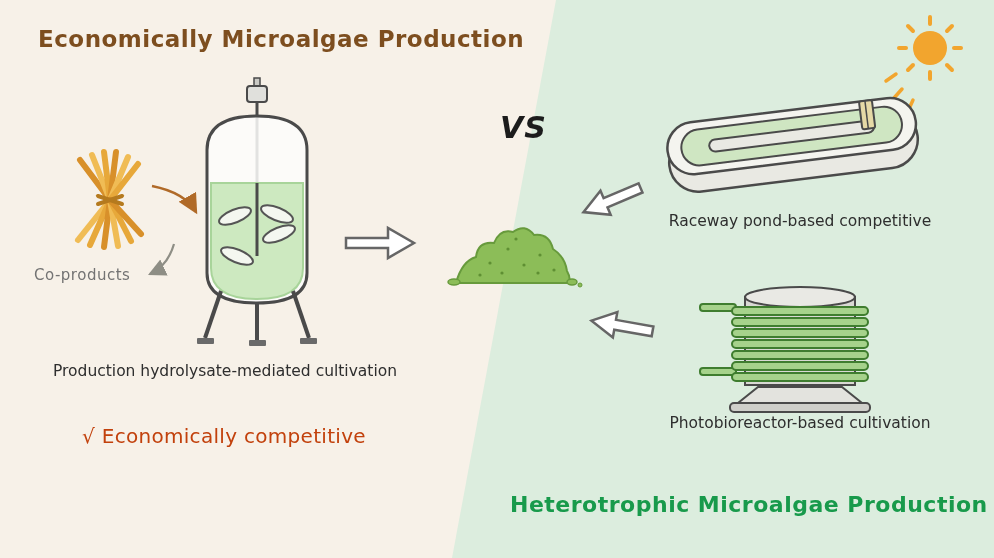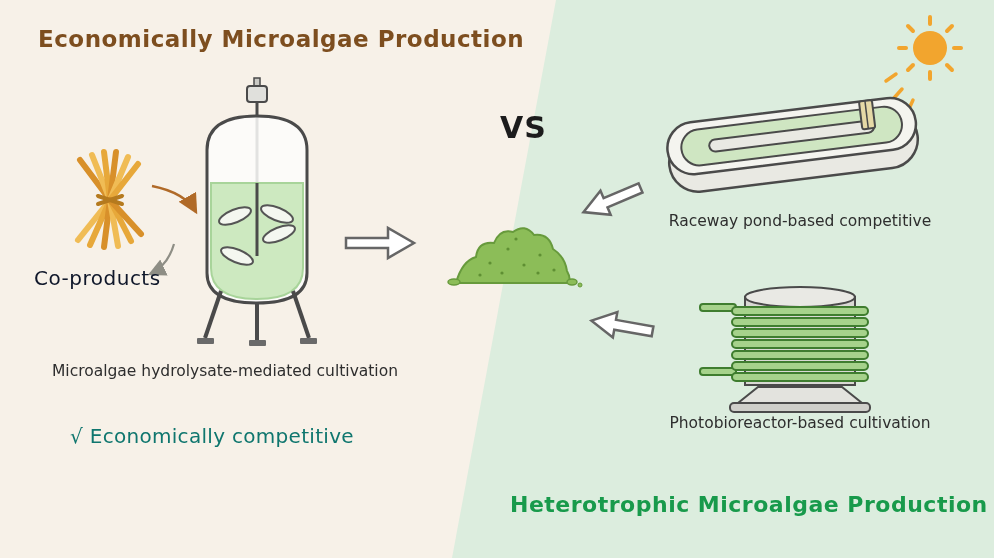--- a/index.html
+++ b/index.html
@@ -8,27 +8,27 @@
     width:994px;height:558px;
     background:#f7f1e8;
     overflow:hidden;
     font-family:"DejaVu Sans", sans-serif;
     margin:0 auto;
   }
   .layer{position:absolute;left:0;top:0;}
   .t{position:absolute;white-space:nowrap;}
   .title-left{left:38px;top:26px;font-size:23px;font-weight:600;color:#7d4e1f;letter-spacing:.5px;}
   .title-right{left:510px;top:492px;font-size:22px;font-weight:600;color:#189a4b;letter-spacing:.5px;}
-  .vs{left:500px;top:110px;font-size:30px;font-weight:700;color:#1c1c1c;letter-spacing:1px;}
-  .co-products{left:34px;top:266px;font-size:20px;color:#0f172a;letter-spacing:.5px;text-align:right;}
+  .vs{left:500px;top:110px;font-size:30px;font-weight:700;color:#1c1c1c;letter-spacing:1px;font-style:italic;}
+  .co-products{left:34px;top:266px;font-size:15px;color:#737373;letter-spacing:.5px;text-align:right;}
   .caption{font-size:15.5px;color:#2e2e2e;text-align:center;white-space:nowrap;}
   .caption-left{left:25px;top:362px;width:400px;}
   .caption-raceway{left:650px;top:212px;width:300px;}
   .caption-pbr{left:650px;top:414px;width:300px;}
-  .benefits{left:70px;top:424px;font-size:20px;color:#0f766e;font-weight:500;}
+  .benefits{left:82px;top:424px;font-size:20px;color:#c2410c;font-weight:500;}
   .benefits div{margin-bottom:9px;letter-spacing:.3px;}
 </style>
 </head>
 <body>
 
 <div class="canvas">
 
   <svg class="layer" width="994" height="558" viewBox="0 0 994 558">
 
     <defs>
@@ -169,21 +169,21 @@
       <path d="M58,104 L142,104 L162,120 L38,120 Z" fill="#e3e3de" stroke="#4a4a4a" stroke-width="2"></path>
       <rect x="30" y="120" width="140" height="9" rx="4" fill="#cfcfca" stroke="#4a4a4a" stroke-width="2"></rect>
     </g>
 
     <polygon points="0,8 38,8 38,0 62,13 38,26 38,18 0,18" transform="translate(622,326) rotate(190) translate(-31,-13)" fill="#ffffff" stroke="#666" stroke-width="2.5"></polygon>
   </svg>
 
   <div class="t title-left">Economically Microalgae Production</div>
   <div class="t vs">VS</div>
   <div class="t co-products">Co-products</div>
-  <div class="t caption caption-left">Microalgae hydrolysate-mediated cultivation</div>
+  <div class="t caption caption-left">Production hydrolysate-mediated cultivation</div>
   <div class="t caption caption-raceway">Raceway pond-based competitive</div>
   <div class="t caption caption-pbr">Photobioreactor-based cultivation</div>
   <div class="t benefits">
     <div>√ Economically competitive</div>
   </div>
   <div class="t title-right">Heterotrophic Microalgae Production</div>
 
 </div>
 
 </body></html>

